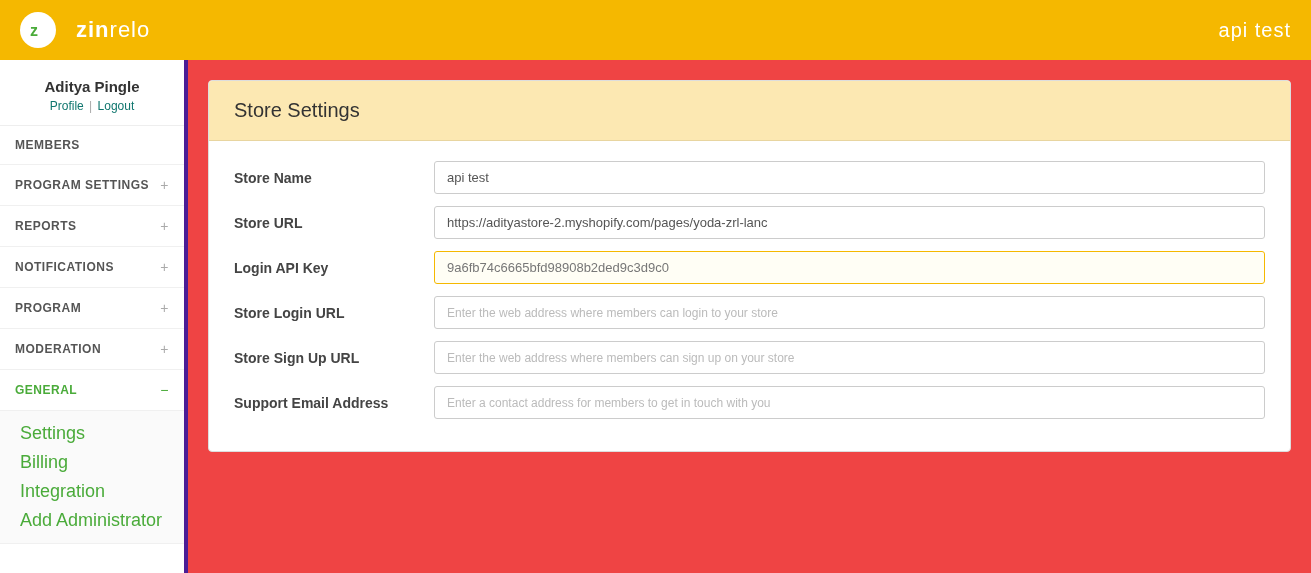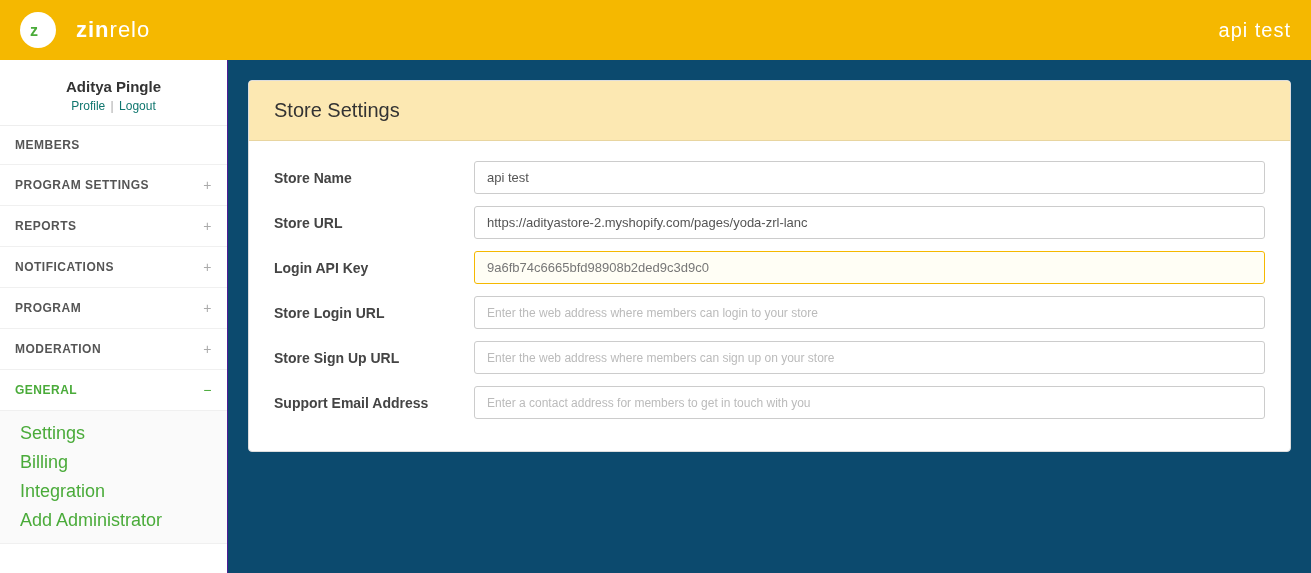--- a/index.html
+++ b/index.html
@@ -50,23 +50,23 @@
     }
 
     
     .layout {
       display: flex;
       height: calc(573px - 60px);
     }
 
     
     .sidebar {
-      width: 228px;
-      background: #fff;
-      border-right: 1px solid #4c1d95;
+      width: 188px;
+      background: #fff;
+      border-right: 4px solid #4c1d95;
       flex-shrink: 0;
       overflow-y: auto;
     }
     .user-section {
       padding: 18px 15px 12px;
       border-bottom: 1px solid #eee;
       text-align: center;
     }
     .user-name {
       font-size: 15px;
@@ -121,21 +121,21 @@
       color: #4aab3a;
       text-decoration: none;
       padding: 4px 0;
     }
 
     
     .main {
       flex: 1;
       padding: 20px;
       overflow-y: auto;
-      background: #0c4a6e;
+      background: #ef4444;
     }
     .card {
       background: #fff;
       border: 1px solid #ddd;
       border-radius: 4px;
       overflow: hidden;
     }
     .card-header {
       background: #fce8b2;
       padding: 18px 25px;

